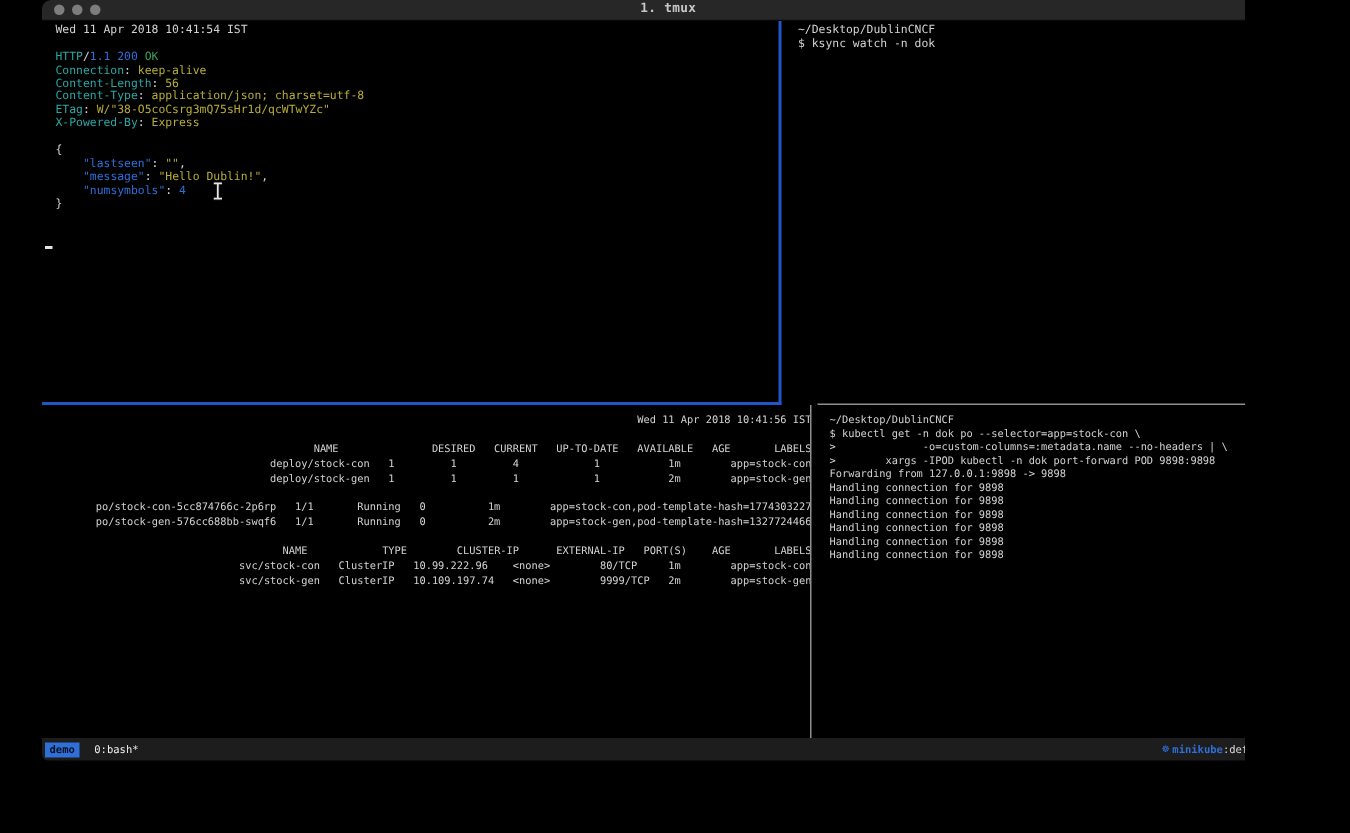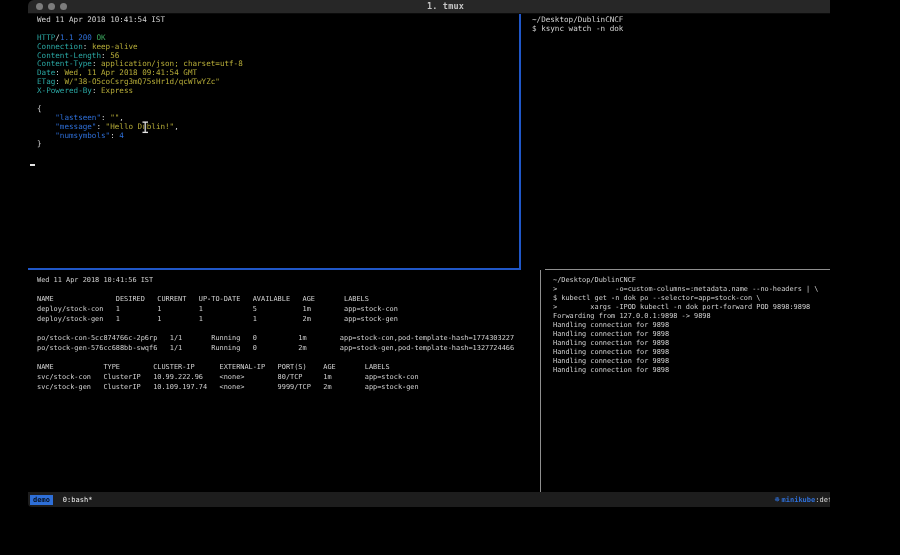--- a/index.html
+++ b/index.html
@@ -17,21 +17,21 @@
   
   .term{position:absolute;left:0;top:14px;width:835px;height:478px;background:#000;}
   .pane{position:absolute;overflow:hidden;}
   .pane-tl{left:0;top:0;width:491px;height:254px;padding:2px 0 0 2px;}
   .pane-tr{left:494px;top:0;width:341px;height:254px;padding:2px 0 0 3px;}
   .pane-bl{left:0;top:258px;width:511px;height:220px;padding:4px 0 0 2px;}
   .pane-br{left:515px;top:258px;width:320px;height:220px;padding:4px 0 0 3px;}
   .pane-tl,.pane-tr{font-size:7.6px;}
   .pane-tl .term-line,.pane-tr .term-line{height:8.9px;line-height:8.9px;}
   .pane-bl{font-size:6.9px;}
-  .pane-bl .term-line{height:9.7px;line-height:9.7px;}
+  .pane-bl .term-line{height:9.7px;line-height:9.7px;text-align:right;}
   .pane-br{font-size:6.9px;}
   .pane-br .term-line{height:9.05px;line-height:9.05px;}
   .term-line{white-space:pre;color:#d2d2d2;padding-left:7px;}
   .c-fg{color:#d6d6d6}.c-cyan{color:#2aa7a3}.c-yellow{color:#b6ac38}
   .c-blue{color:#2e6fd8}.c-green{color:#3ba55d}
   
   .divider{position:absolute;}
   .div-v-active{left:491px;top:0;width:2px;height:256px;background:#2057c8;}
   .div-h-active{left:0;top:254px;width:493px;height:2px;background:#2057c8;}
   .div-h-gray{left:517px;top:255px;width:318px;height:1px;background:#8f8f8f;}
@@ -66,52 +66,51 @@
     </div>
 
     <div class="term">
       <div class="pane pane-tl">
           <div class="term-line">Wed 11 Apr 2018 10:41:54 IST</div>
           <div class="term-line"></div>
           <div class="term-line"><span class="c-cyan">HTTP</span><span class="c-fg">/</span><span class="c-blue">1.1</span><span class="c-fg"> </span><span class="c-blue">200</span><span class="c-fg"> </span><span class="c-green">OK</span></div>
           <div class="term-line"><span class="c-cyan">Connection</span><span class="c-fg">: </span><span class="c-yellow">keep-alive</span></div>
           <div class="term-line"><span class="c-cyan">Content-Length</span><span class="c-fg">: </span><span class="c-yellow">56</span></div>
           <div class="term-line"><span class="c-cyan">Content-Type</span><span class="c-fg">: </span><span class="c-yellow">application/json; charset=utf-8</span></div>
-          <div class="term-line"><span class="c-cyan">Date</span><span class="c-fg">: </span><span class="c-yellow">Wed, 11 Apr 2018 09:41:54 GMT</span></div>
           <div class="term-line"><span class="c-cyan">ETag</span><span class="c-fg">: </span><span class="c-yellow">W/"38-O5coCsrg3mQ75sHr1d/qcWTwYZc"</span></div>
           <div class="term-line"><span class="c-cyan">X-Powered-By</span><span class="c-fg">: </span><span class="c-yellow">Express</span></div>
           <div class="term-line"></div>
           <div class="term-line">{</div>
           <div class="term-line"><span class="c-fg">    </span><span class="c-blue">"lastseen"</span><span class="c-fg">: </span><span class="c-yellow">""</span><span class="c-fg">,</span></div>
           <div class="term-line"><span class="c-fg">    </span><span class="c-blue">"message"</span><span class="c-fg">: </span><span class="c-yellow">"Hello Dublin!"</span><span class="c-fg">,</span></div>
           <div class="term-line"><span class="c-fg">    </span><span class="c-blue">"numsymbols"</span><span class="c-fg">: </span><span class="c-blue">4</span></div>
           <div class="term-line">}</div>
         </div>
       <div class="pane pane-tr">
           <div class="term-line">~/Desktop/DublinCNCF</div>
           <div class="term-line">$ ksync watch -n dok</div>
         </div>
       <div class="pane pane-bl">
           <div class="term-line">Wed 11 Apr 2018 10:41:56 IST</div>
           <div class="term-line"></div>
           <div class="term-line">NAME               DESIRED   CURRENT   UP-TO-DATE   AVAILABLE   AGE       LABELS</div>
-          <div class="term-line">deploy/stock-con   1         1         1            5           1m        app=stock-con</div>
+          <div class="term-line">deploy/stock-con   1         1         4            1           1m        app=stock-con</div>
           <div class="term-line">deploy/stock-gen   1         1         1            1           2m        app=stock-gen</div>
           <div class="term-line"></div>
           <div class="term-line">po/stock-con-5cc874766c-2p6rp   1/1       Running   0          1m        app=stock-con,pod-template-hash=1774303227</div>
           <div class="term-line">po/stock-gen-576cc688bb-swqf6   1/1       Running   0          2m        app=stock-gen,pod-template-hash=1327724466</div>
           <div class="term-line"></div>
           <div class="term-line">NAME            TYPE        CLUSTER-IP      EXTERNAL-IP   PORT(S)    AGE       LABELS</div>
           <div class="term-line">svc/stock-con   ClusterIP   10.99.222.96    &lt;none&gt;        80/TCP     1m        app=stock-con</div>
           <div class="term-line">svc/stock-gen   ClusterIP   10.109.197.74   &lt;none&gt;        9999/TCP   2m        app=stock-gen</div>
         </div>
       <div class="pane pane-br">
           <div class="term-line">~/Desktop/DublinCNCF</div>
+          <div class="term-line">$ kubectl get -n dok po --selector=app=stock-con \</div>
           <div class="term-line">&gt;              -o=custom-columns=:metadata.name --no-headers | \</div>
-          <div class="term-line">$ kubectl get -n dok po --selector=app=stock-con \</div>
           <div class="term-line">&gt;        xargs -IPOD kubectl -n dok port-forward POD 9898:9898</div>
           <div class="term-line">Forwarding from 127.0.0.1:9898 -&gt; 9898</div>
           <div class="term-line">Handling connection for 9898</div>
           <div class="term-line">Handling connection for 9898</div>
           <div class="term-line">Handling connection for 9898</div>
           <div class="term-line">Handling connection for 9898</div>
           <div class="term-line">Handling connection for 9898</div>
           <div class="term-line">Handling connection for 9898</div>
         </div>
 

